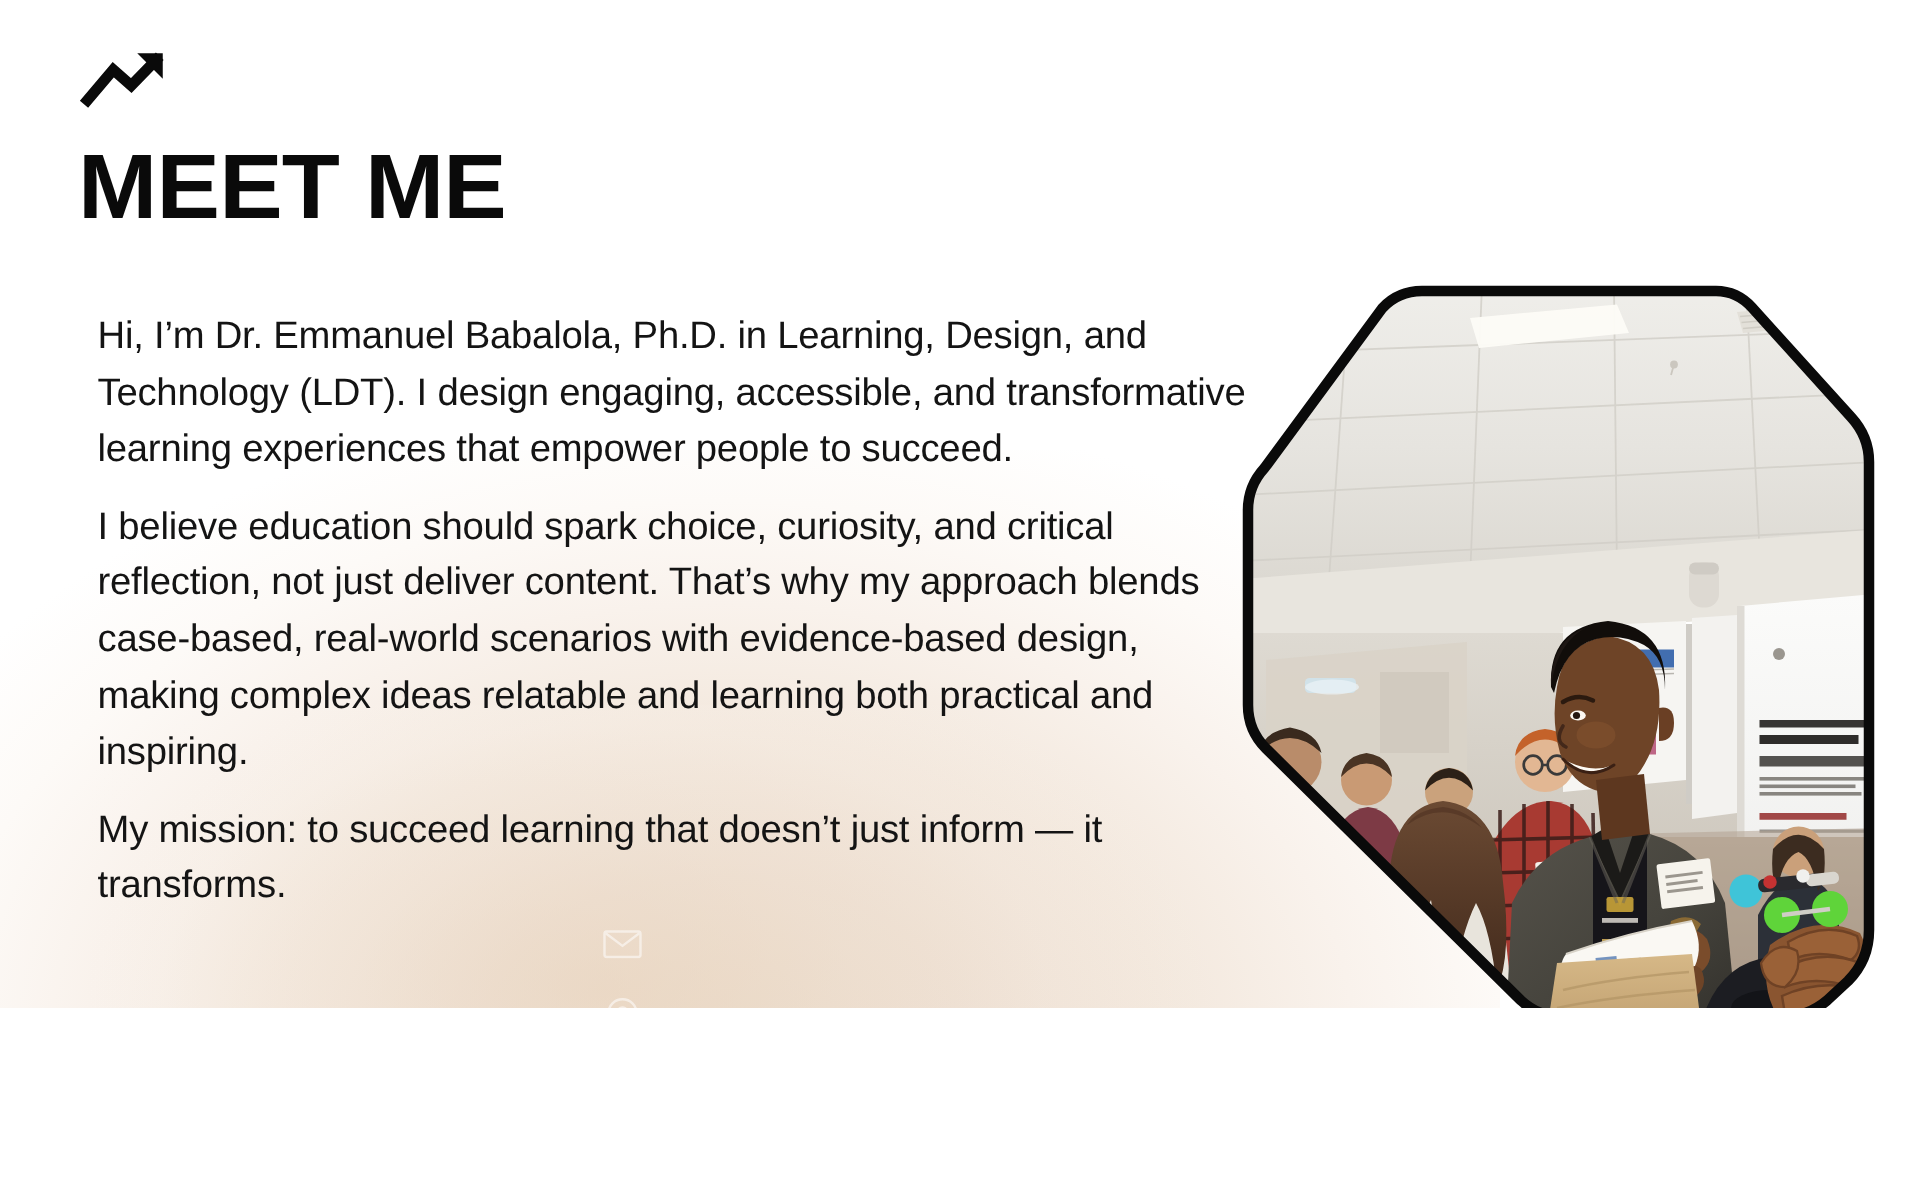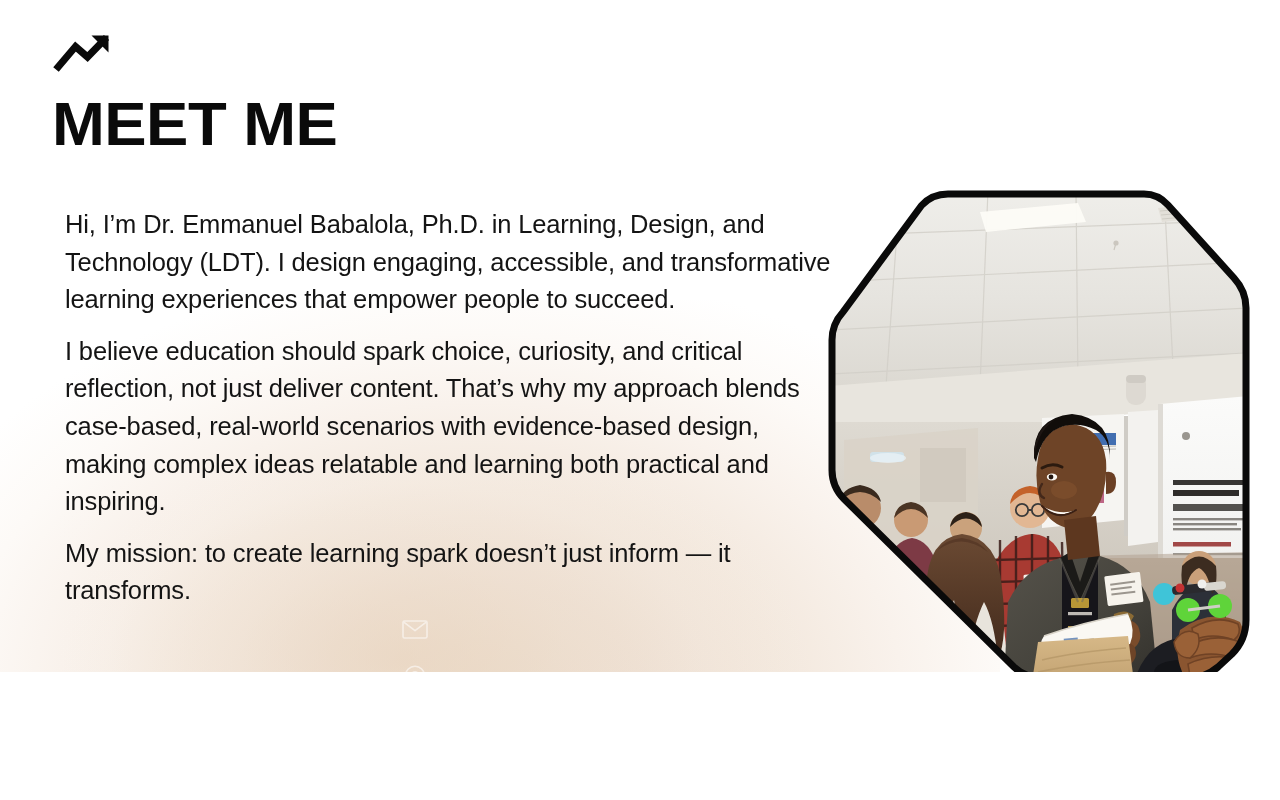--- a/index.html
+++ b/index.html
@@ -147,21 +147,21 @@
         <path d="M3 37.5 L22.5 14.5 L34.5 25 L53.5 5.5" stroke="#0a0a0a" stroke-width="7.2" fill="none" stroke-linecap="butt" stroke-linejoin="miter"></path>
         <path d="M38.5 3.5 L55.5 3.5 L55.5 20.5 Z" fill="#0a0a0a"></path>
       </svg>
     </div>
     <h1 id="page-title" data-interactable="false">MEET ME</h1>
   </div>
 
   <div id="bio" data-interactable="false">
     <p data-interactable="false">Hi, I’m Dr. Emmanuel Babalola, Ph.D. in Learning, Design, and Technology (LDT). I design engaging, accessible, and transformative learning experiences that empower people to succeed.</p>
     <p data-interactable="false">I believe education should spark choice, curiosity, and critical reflection, not just deliver content. That’s why my approach blends case-based, real-world scenarios with evidence-based design, making complex ideas relatable and learning both practical and inspiring.</p>
-    <p data-interactable="false">My mission: to create learning spark doesn’t just inform — it transforms.</p>
+    <p data-interactable="false">My mission: to succeed learning that doesn’t just inform — it transforms.</p>
   </div>
 
   <div id="photo-frame" data-interactable="false">
     <svg id="photo-svg" viewBox="0 0 422 492" xmlns="http://www.w3.org/2000/svg">
       <defs>
         <clipPath id="blobClip">
           <path d="M93.5 15.5 Q104 4 120 4 L316 4 Q330 4 340 15 L406 88 Q418 101 418 118 L418 430
                    Q418 450 404 464 L390 477 Q377 488 360 488 L214 488
                    Q198 488 186 477 L16 309 Q4 297 4 280 L4 150
                    Q4 134 15 122 Z"></path>

